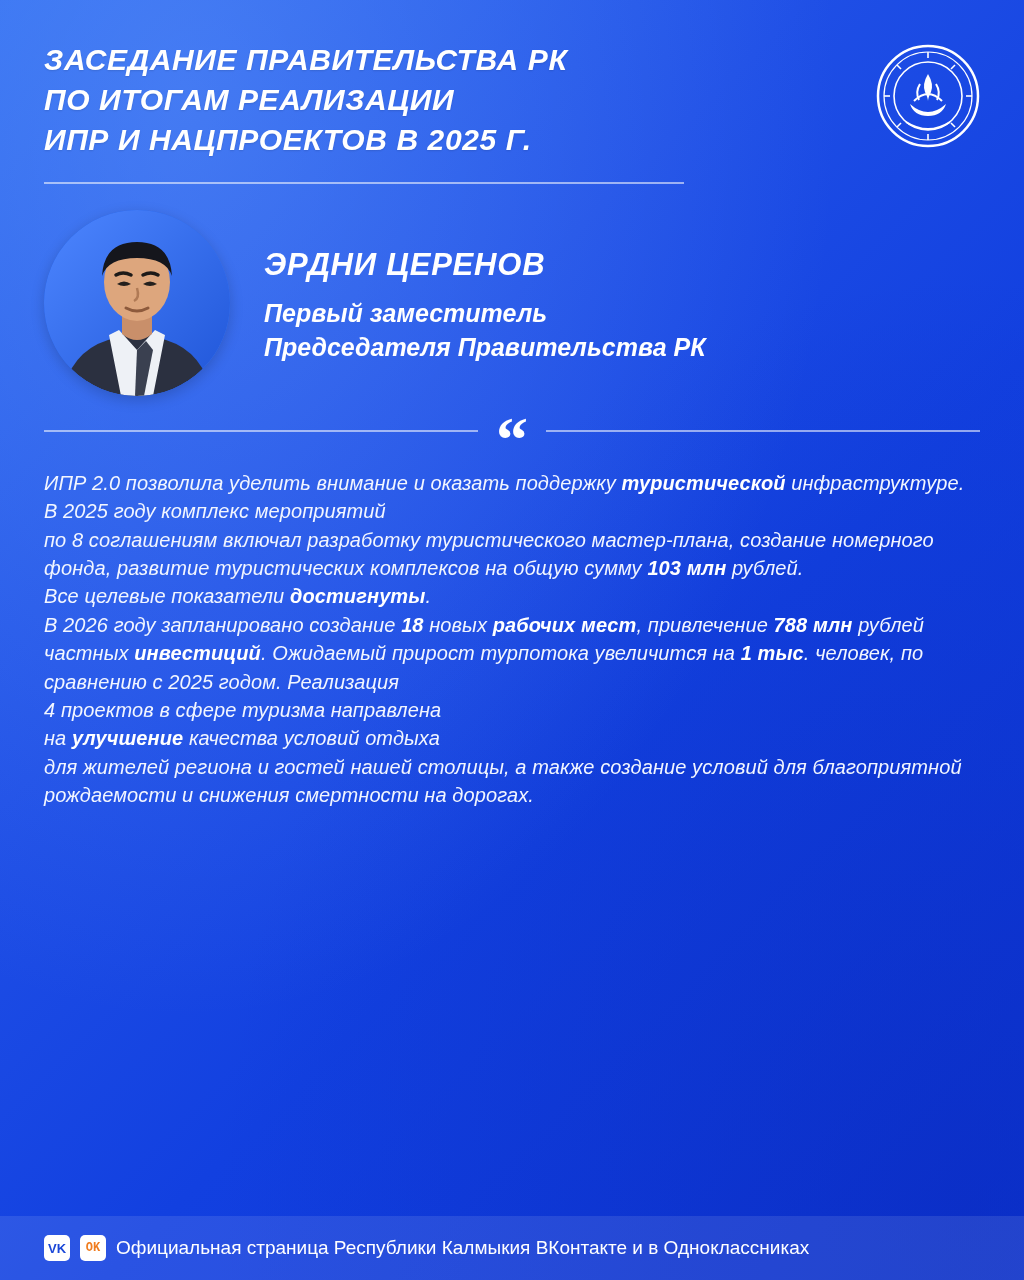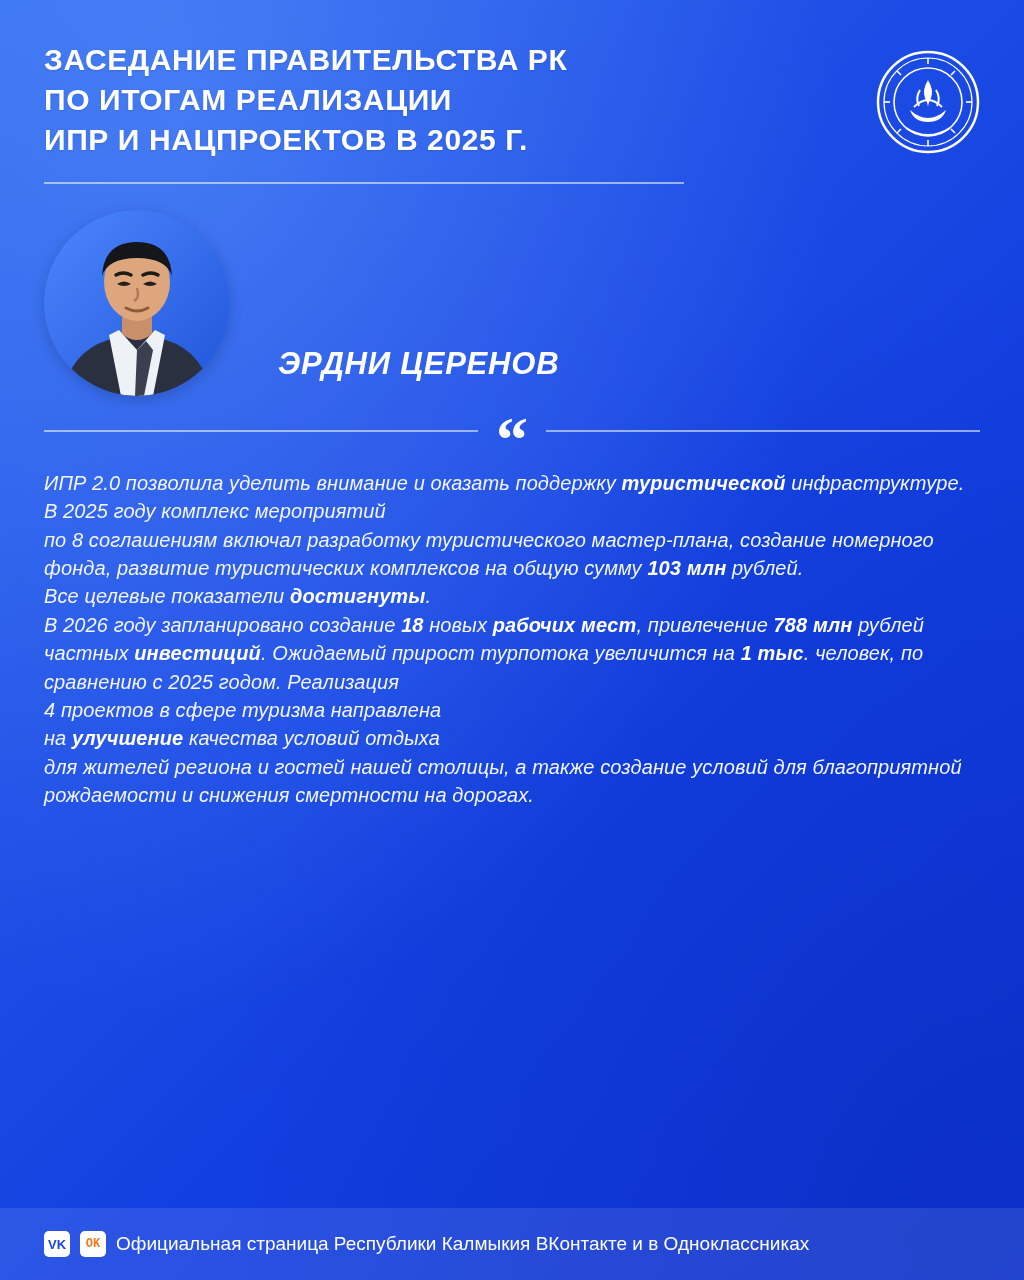--- a/index.html
+++ b/index.html
@@ -18,40 +18,40 @@
   .card:before{
     content:"";
     position:absolute; inset:0;
     background:radial-gradient(ellipse at 18% 8%, rgba(120,170,255,0.35) 0%, rgba(120,170,255,0) 55%),
                radial-gradient(ellipse at 95% 95%, rgba(10,40,180,0.45) 0%, rgba(10,40,180,0) 55%);
     pointer-events:none;
   }
   .inner { position:relative; z-index:2; }
 
   
-  .header { display:flex; align-items:center; justify-content:space-between; }
+  .header { display:flex; align-items:flex-start; justify-content:space-between;font-style:italic; }
   .title {
     font-weight:bold;
     font-size:30px;
     line-height:1.33;
     letter-spacing:0.6px;
     text-transform:uppercase;
     text-shadow:0 1px 2px rgba(0,0,0,0.12);
   }
   .emblem { width:104px; height:104px; flex:0 0 104px; margin-top:4px; }
 
   .rule-top {
     margin-top:22px;
     height:2px;
     width:640px;
     background:rgba(255,255,255,0.55);
   }
 
   
-  .person { display:flex; align-items:flex-end; gap:48px; margin-top:26px; }
+  .person { display:flex; align-items:center; gap:34px; margin-top:26px; }
   .avatar {
     width:186px; height:186px; border-radius:50%;
     flex:0 0 186px;
     overflow:hidden;
     position:relative;
     background:#2f6ff5;
     box-shadow:0 4px 14px rgba(0,0,0,0.18);
   }
   .avatar svg { display:block; width:100%; height:100%; }
   .person-text { padding-top:6px; }
@@ -88,21 +88,21 @@
     line-height:1.42;
     letter-spacing:0.1px;
     color:#f2f6ff;
   }
   .quote b { font-weight:bold; color:#ffffff; }
 
   
   .footer {
     position:absolute;
     left:0; right:0; bottom:0;
-    height:72px;
+    height:64px;
     background:rgba(255,255,255,0.10);
     display:flex; align-items:center;
     padding:0 44px;
     gap:10px;
     z-index:3;
   }
   .soc {
     width:26px; height:26px; border-radius:5px;
     background:#ffffff;
     display:flex; align-items:center; justify-content:center;
@@ -190,20 +190,22 @@
             <path d="M73 74 q7 -5 14 0 q-7 4 -14 0 z" fill="#24201d"></path>
             <path d="M99 74 q7 -5 14 0 q-7 4 -14 0 z" fill="#24201d"></path>
 
             <path d="M93 78 q3 10 -3 13" stroke="#b07a55" stroke-width="2.5" fill="none"></path>
             <path d="M82 98 q11 6 22 0" stroke="#8d5a3c" stroke-width="3" fill="none" stroke-linecap="round"></path>
           </g>
         </svg>
       </div>
       <div class="person-text">
         <div class="person-name">ЭРДНИ ЦЕРЕНОВ</div>
+        <div class="person-role" style="white-space: pre-line;">Первый заместитель
+Председателя Правительства РК</div>
       </div>
     </div>
 
     <div class="quote-divider">
       <div class="line"></div>
       <div class="quote-mark">“</div>
       <div class="line"></div>
     </div>
 
     <div class="quote"><span>ИПР 2.0 позволила уделить внимание и оказать поддержку </span><b>туристической</b><span> инфраструктуре.</span><br><span>В 2025 году комплекс мероприятий</span><br><span>по 8 соглашениям включал разработку туристического мастер-плана, создание номерного фонда, развитие туристических комплексов на общую сумму </span><b>103 млн</b><span> рублей.</span><br><span>Все целевые показатели </span><b>достигнуты</b><span>.</span><br><span>В 2026 году запланировано создание </span><b>18</b><span> новых </span><b>рабочих мест</b><span>, привлечение </span><b>788 млн</b><span> рублей частных </span><b>инвестиций</b><span>. Ожидаемый прирост турпотока увеличится на </span><b>1 тыс</b><span>. человек, по сравнению с 2025 годом. Реализация </span><br><span>4 проектов в сфере туризма направлена </span><br><span>на </span><b>улучшение</b><span> качества условий отдыха </span><br><span>для жителей региона и гостей нашей столицы, а также создание условий для благоприятной рождаемости и снижения смертности на дорогах.</span></div>

